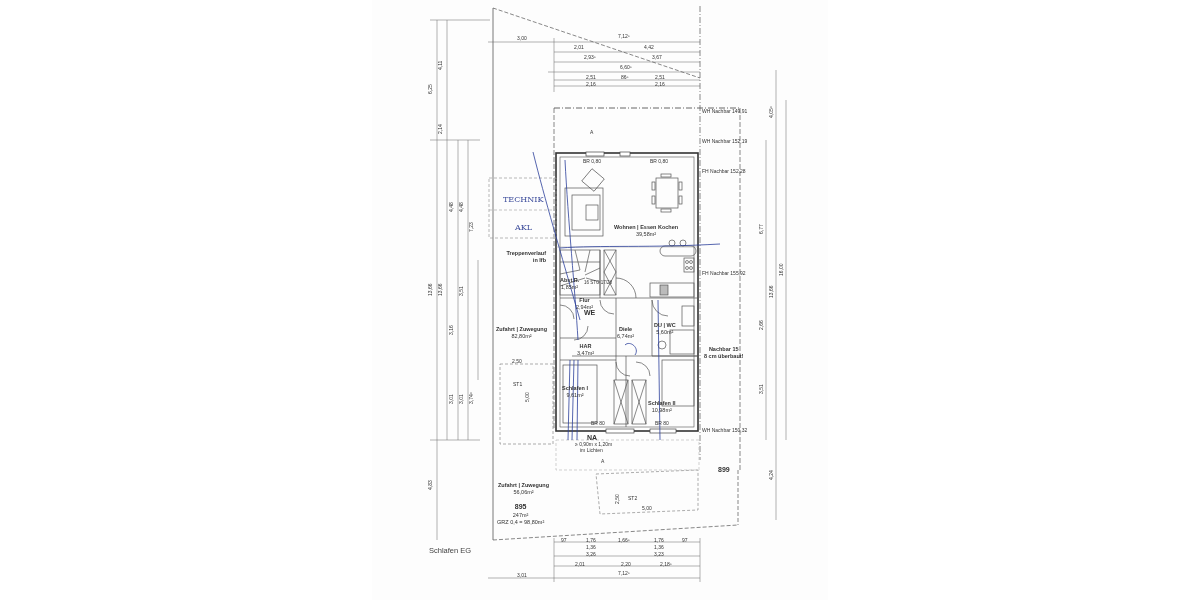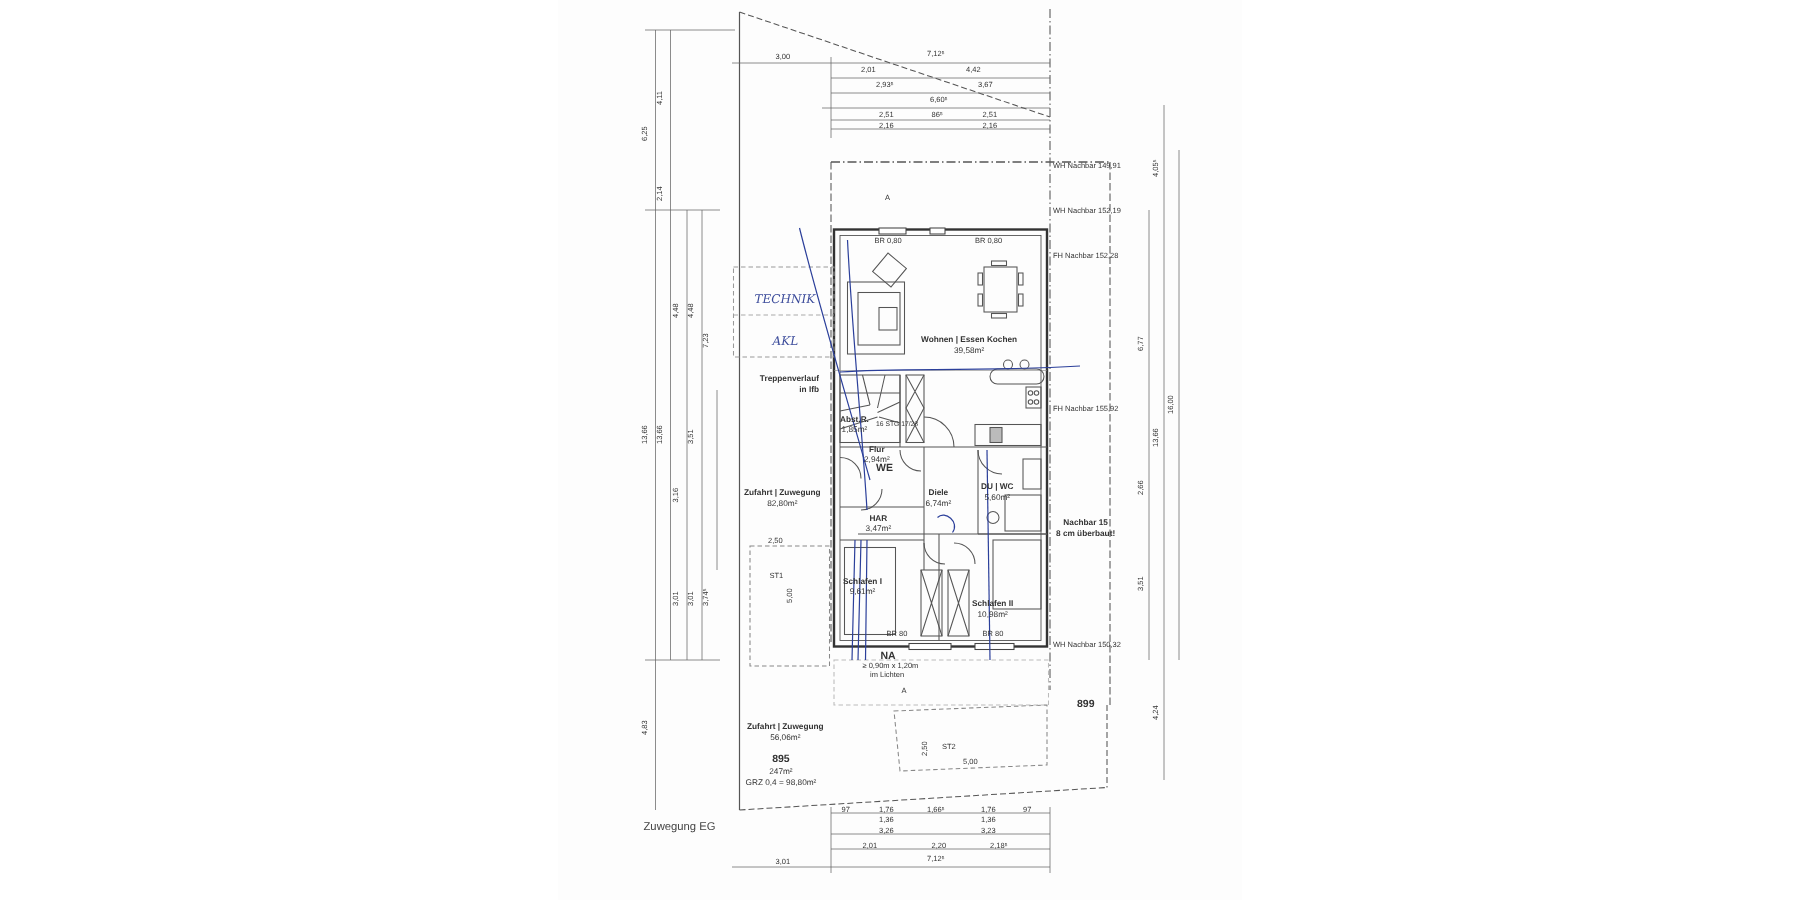--- a/index.html
+++ b/index.html
@@ -3,21 +3,21 @@
 <meta charset="utf-8">
 <style>
   html,body{margin:0;padding:0;background:#ffffff;}
   body{width:1200px;height:600px;position:relative;overflow:hidden;font-family:"Liberation Sans",sans-serif;color:#333;}
   .sheet{position:absolute;left:372px;top:0;width:456px;height:600px;background:#fdfdfd;}
   svg{position:absolute;left:0;top:0;}
   .t{position:absolute;font-size:5px;color:#333;white-space:nowrap;line-height:1;}
   .tb{font-weight:bold;}
   .lbl{position:absolute;font-size:5.5px;text-align:center;line-height:1.25;white-space:nowrap;}
   .vt{position:absolute;font-size:5px;transform:rotate(-90deg);transform-origin:left top;white-space:nowrap;}
-  .hand{position:absolute;font-family:"DejaVu Serif",serif;font-style:italic;color:#3a4a9a;font-size:8px;}
+  .hand{position:absolute;font-family:"DejaVu Serif",serif;color:#3a4a9a;font-size:8px;}
 </style>
 </head>
 <body>
 
 <div class="sheet"></div>
 
 <svg width="1200" height="600">
   <g stroke="#555" fill="none" stroke-width="0.7">
 
     <path d="M493 8 L700 78" stroke-dasharray="4,2"></path>
@@ -272,13 +272,13 @@
 <div class="t" style="left:586px;top:545px;">1,36</div>
 <div class="t" style="left:654px;top:545px;">1,36</div>
 <div class="t" style="left:586px;top:552px;">3,26</div>
 <div class="t" style="left:654px;top:552px;">3,23</div>
 <div class="t" style="left:575px;top:562px;">2,01</div>
 <div class="t" style="left:621px;top:562px;">2,20</div>
 <div class="t" style="left:660px;top:562px;">2,18⁵</div>
 <div class="t" style="left:517px;top:573px;">3,01</div>
 <div class="t" style="left:618px;top:571px;">7,12⁵</div>
 
-<div class="t" style="left:429px;top:547px;font-size:7.5px;color:#444;">Zuwegung EG</div>
+<div class="t" style="left:429px;top:547px;font-size:7.5px;color:#444;">Schlafen EG</div>
 
 </body></html>

